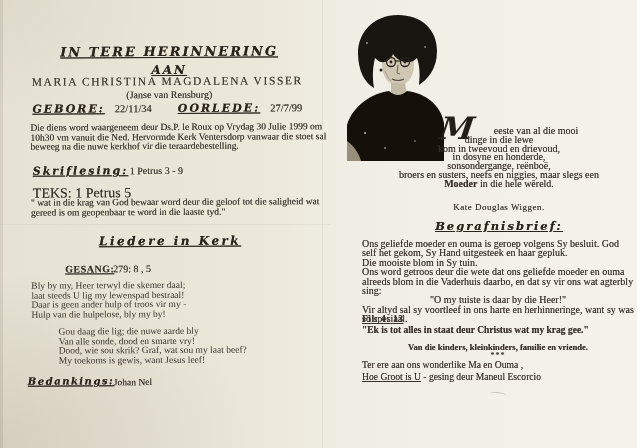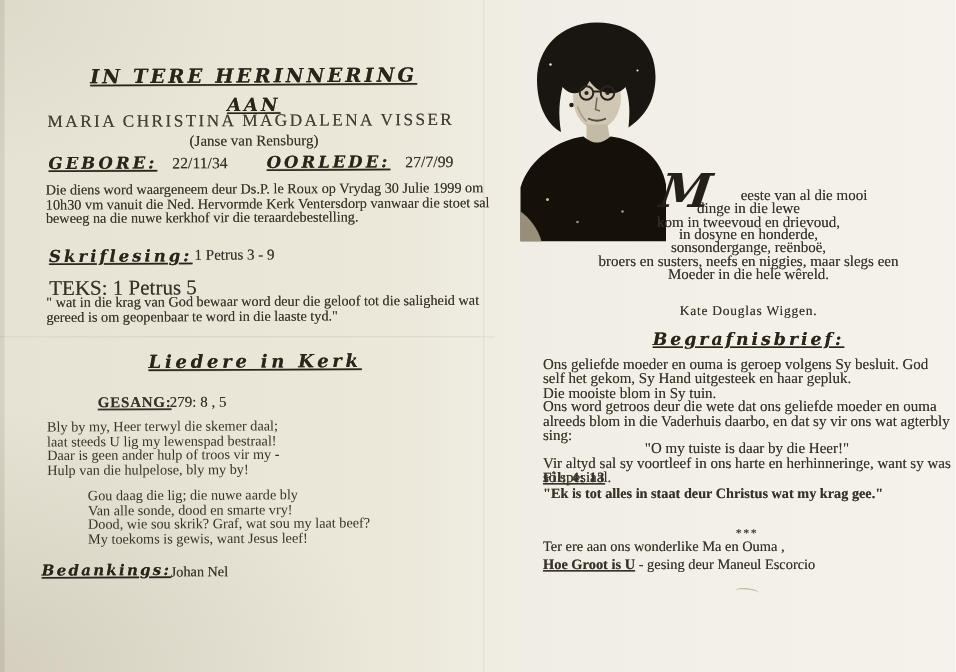--- a/index.html
+++ b/index.html
@@ -23,21 +23,21 @@
   .abs{position:absolute;}
   .ctr{text-align:center;}
   .txt{font-size:9.5px;line-height:9.6px;text-shadow:0 0 0.3px rgba(56,50,42,0.65);}
   .fancy{
     font-family:"DejaVu Serif","Liberation Serif",serif;
     font-style:italic;font-weight:bold;color:#2a241b;
     letter-spacing:2px;text-decoration:underline;
     text-shadow:0 0 0.4px rgba(42,36,27,0.7);
   }
   .caps-label{font-weight:bold;text-decoration:underline;letter-spacing:0.5px;}
-  .bold{font-weight:normal;}
+  .bold{font-weight:bold;}
   #page-left{left:0;top:0;width:330px;height:448px;transform:rotate(-0.3deg);}
   #page-right{left:330px;top:0;width:307px;height:448px;}
 
   
   #l-title1{left:28px;top:44px;width:284px;font-size:13px;}
   #l-title2{left:28px;top:63px;width:284px;font-size:12px;}
   #l-name{left:18px;top:77px;width:300px;font-size:11.5px;letter-spacing:1.6px;color:#433c31;}
   #l-maiden{left:28px;top:90px;width:284px;font-size:10px;}
   #l-borndied{left:33px;top:104px;width:290px;font-size:10.5px;}
   #l-borndied .val{margin-left:10px;}
@@ -67,21 +67,21 @@
   #r-letterhead{left:35px;top:219px;width:268px;font-size:11.5px;}
   #r-letter{left:32px;top:239px;width:272px;font-size:10px;line-height:9.4px;}
   #r-letter p{margin:0;}
   #r-letter .lq{text-align:center;}
   #r-filref{left:32px;top:315px;font-size:9.5px;}
   #r-filquote{left:32px;top:326px;width:272px;font-size:9.5px;font-weight:600;}
   #r-family{left:32px;top:343px;width:272px;font-size:8.6px;font-weight:600;}
   #r-stars{left:32px;top:351px;width:272px;font-size:8px;letter-spacing:1px;}
   #r-terere{left:32px;top:360px;width:272px;font-size:9.6px;}
   #r-song{left:32px;top:372px;width:280px;font-size:9.6px;}
-  #r-song .title{font-weight:bold;text-decoration:underline;}
+  #r-song .title{font-weight:normal;text-decoration:underline;}
   #r-pencil{left:160px;top:392px;width:16px;height:4px;border-top:1px solid rgba(100,94,78,0.35);
     transform:rotate(6deg);border-radius:50%;}
 </style>
 </head>
 <body>
 
 <div class="shade" id="vignette"></div>
 <div class="shade" id="edge-left"></div>
 <div class="shade" id="crease-left"></div>
 <div class="shade" id="seam"></div>
@@ -174,19 +174,20 @@
     <p>Ons geliefde moeder en ouma is geroep volgens Sy besluit.  God self het gekom, Sy Hand uitgesteek en haar gepluk.</p>
     <p>Die mooiste blom in Sy tuin.</p>
     <p>Ons word getroos deur die wete dat ons geliefde moeder en ouma alreeds blom in die Vaderhuis daarbo, en dat sy vir ons wat agterbly sing:</p>
     <p class="lq">"O my tuiste is daar by die Heer!"</p>
     <p>Vir altyd sal sy voortleef in ons harte en herhinneringe, want sy was só spesiaal.</p>
   </div>
 
   <div class="abs txt caps-label" id="r-filref">Fil: 4: 13</div>
   <div class="abs txt" id="r-filquote">"Ek is tot alles in staat deur Christus wat my krag gee."</div>
 
+  <div class="abs ctr txt" id="r-family">Van die kinders, kleinkinders, familie en vriende.</div>
   <div class="abs ctr txt" id="r-stars">***</div>
 
   <div class="abs txt" id="r-terere">Ter ere aan ons wonderlike Ma en Ouma ,</div>
   <div class="abs txt" id="r-song"><span class="title">Hoe Groot is U</span><span> - gesing deur Maneul Escorcio</span></div>
 
   <div class="abs" id="r-pencil"></div>
 </div>
 
 </body></html>

